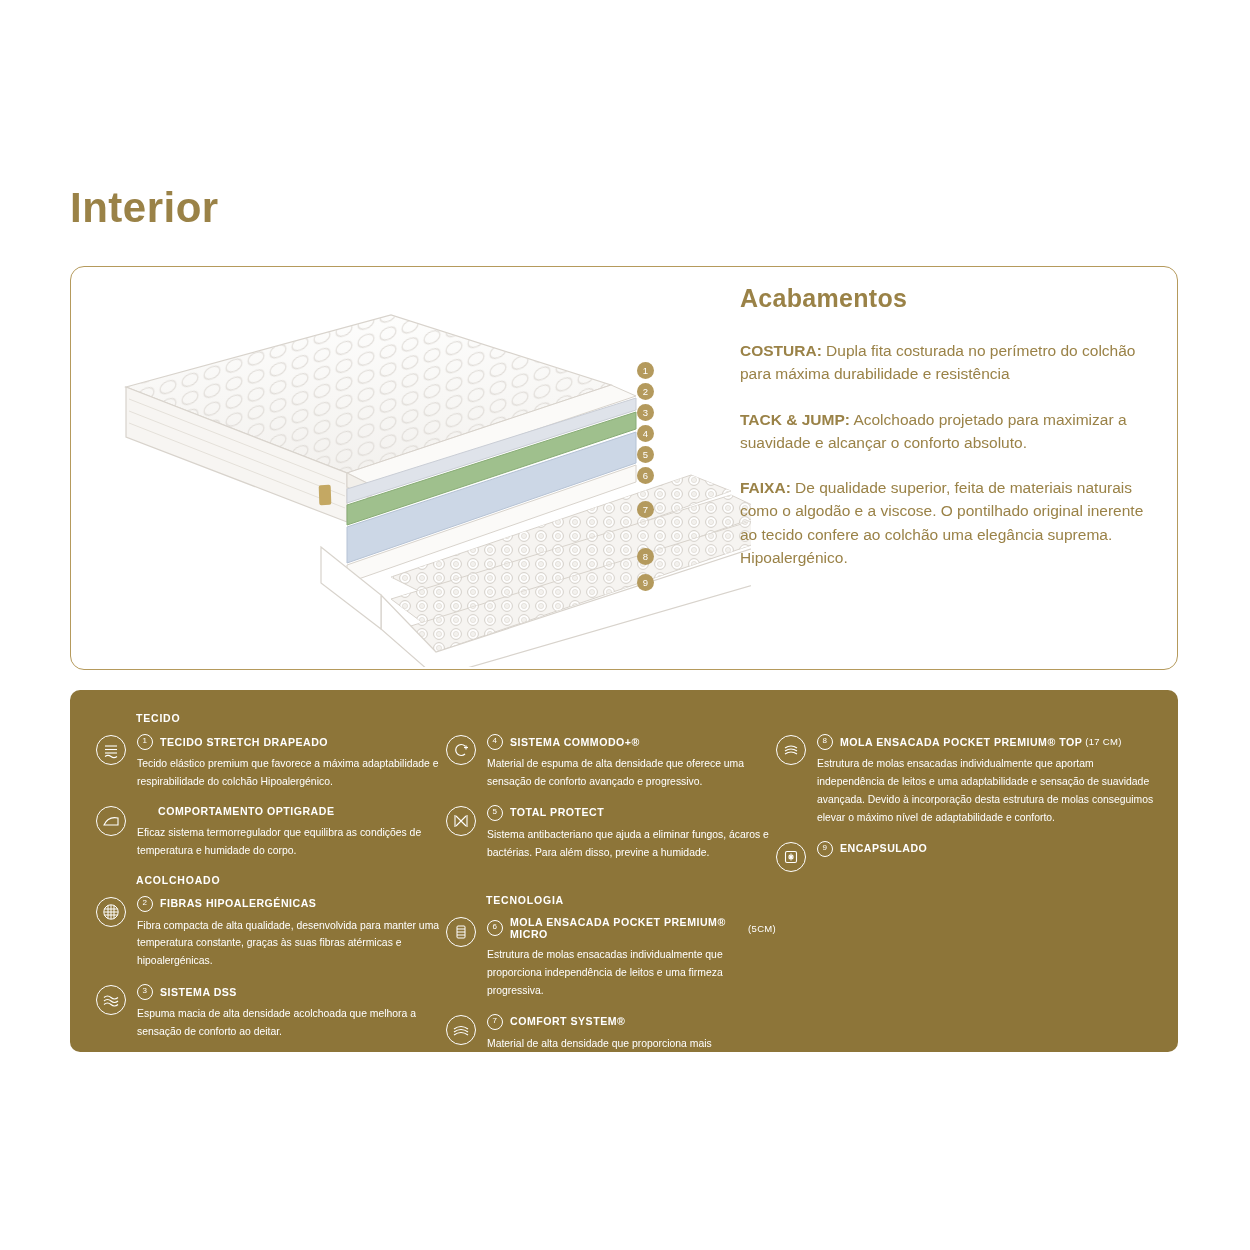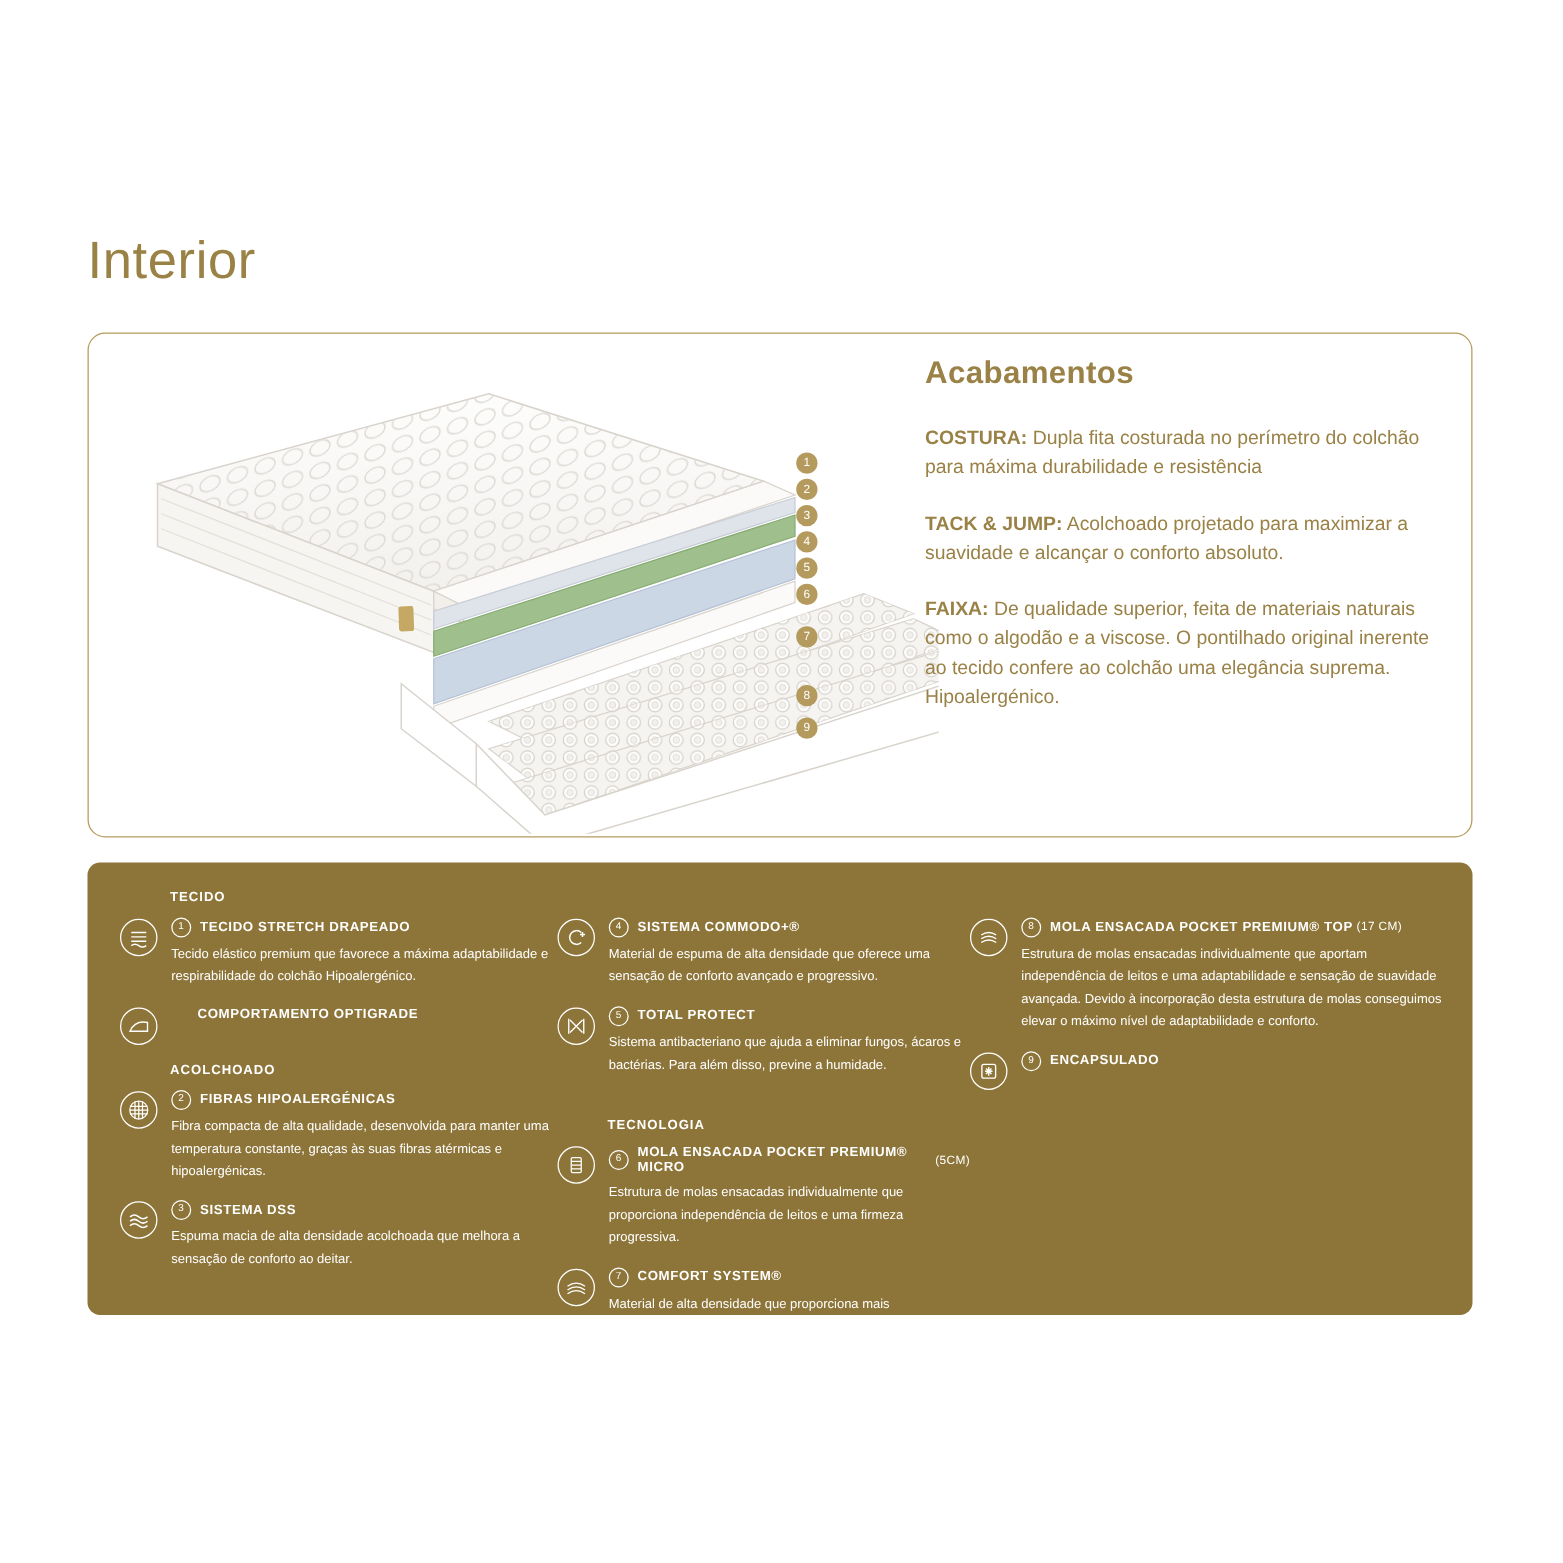--- a/index.html
+++ b/index.html
@@ -10,21 +10,21 @@
     color:#8a7440;
     -webkit-font-smoothing:antialiased;
     position:relative;
     overflow:hidden;
   }
   .page{position:absolute;inset:0;}
 
   
   .title{
     position:absolute;left:70px;top:184px;
-    font-size:42px;font-weight:400;letter-spacing:.5px;
+    font-size:42px;font-weight:700;letter-spacing:.5px;
     color:#9a8247;
   }
 
   
   .topcard{
     position:absolute;left:70px;top:266px;width:1108px;height:404px;
     border:1.5px solid #b59a5c;border-radius:14px;box-sizing:border-box;
     background:#fff;
   }
 
@@ -218,20 +218,21 @@
                 <g stroke="#fff" stroke-width="1.1" fill="none">
               <path d="M7 18 q4 -9 14 -7 l0 7 z"></path>
             </g>
               </svg>
           </div>
           <div class="itxt">
             <div class="ihead">
               <span class="cnum" style="border:none"></span>
               <span>COMPORTAMENTO OPTIGRADE</span>
             </div>
+            <div class="idesc">Eficaz sistema termorregulador que equilibra as condições de temperatura e humidade do corpo.</div>
           </div>
         </div>
 
         <div class="section-label" style="margin-top:1px">ACOLCHOADO</div>
 
         <div class="item">
           <div class="icon">
             <svg width="28" height="28" viewBox="0 0 28 28">
                 <g stroke="#fff" stroke-width="1" fill="none">
               <circle cx="14" cy="14" r="7.2"></circle>

